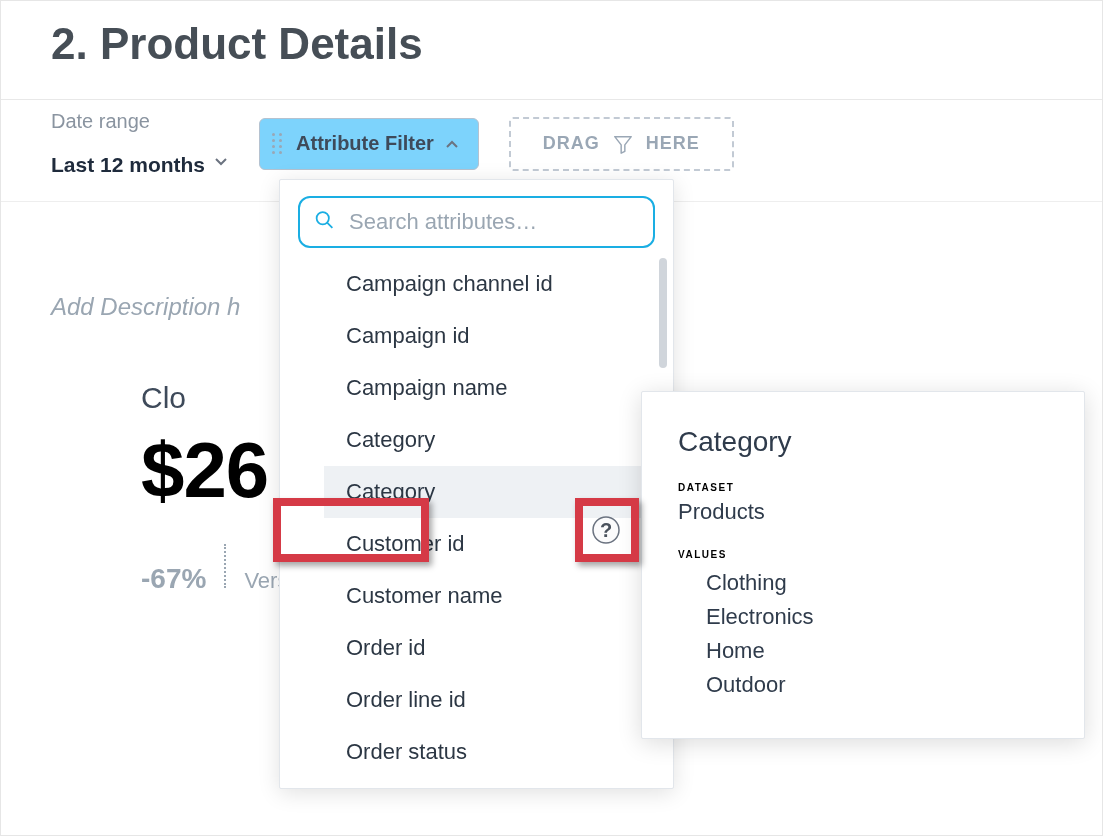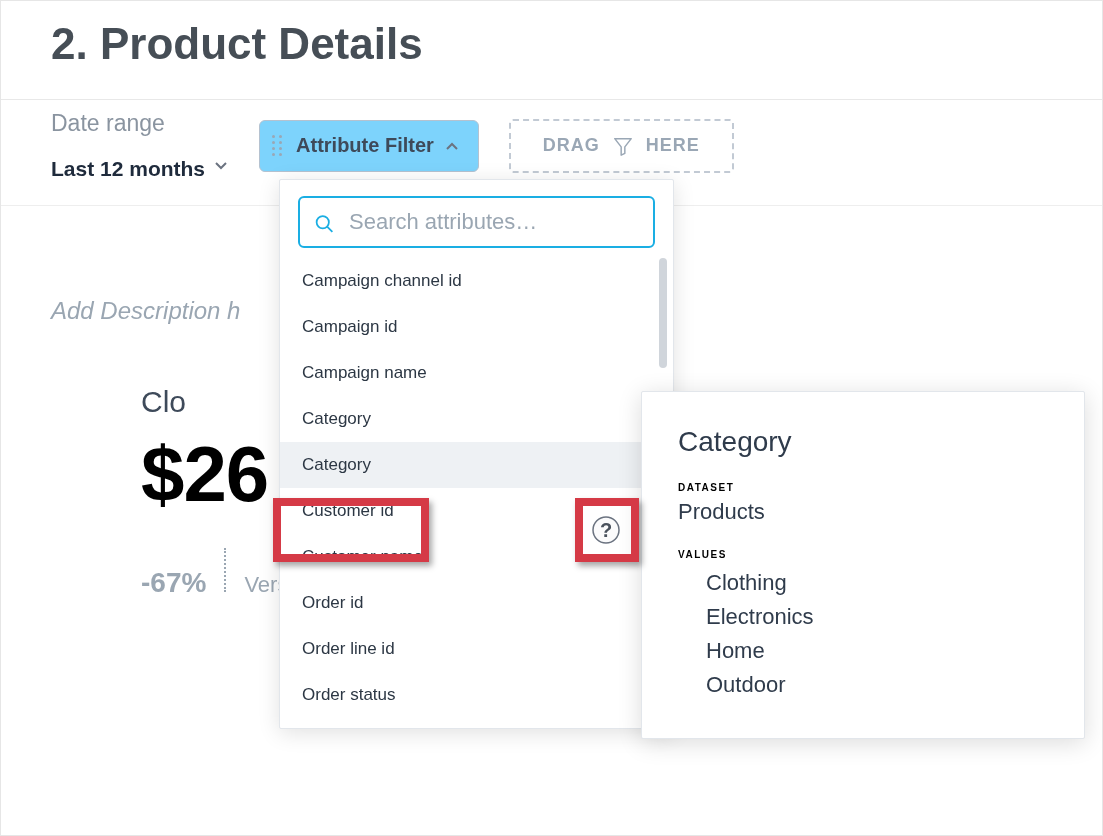--- a/index.html
+++ b/index.html
@@ -19,21 +19,21 @@
   .title-wrap { padding:18px 50px 30px 50px; border-bottom:1px solid #e8e8e8;}
   .title { font-size:44px; font-weight:700; color:#464e56; }
 
   
   .filter-bar {
     display:flex; align-items:center; gap:30px;
     padding:10px 50px 24px 50px;
     border-bottom:1px solid #eee;
     position:relative;
   }
-  .date-range .lbl { font-size:23px; color:#8a94a0; margin-bottom:20px; }
+  .date-range .lbl { font-size:20px; color:#8a94a0; margin-bottom:20px; }
   .date-range .val { font-size:21px; font-weight:700; color:#1f2b3c; display:flex; gap:8px;}
   .chev { width:16px; height:16px; }
   .chev path { stroke:#6b7380; stroke-width:2; fill:none; }
 
   .attr-filter-btn {
     display:flex; align-items:center; gap:10px;
     border:1px solid #b5c2d0;
     border-radius:6px;
     background:#7dd3fc;
     padding:12px 18px 12px 12px;
@@ -81,38 +81,39 @@
     background:#fff;
     border:1px solid #e2e6eb;
     border-radius:2px;
     box-shadow:0 4px 22px rgba(0,0,0,0.12);
     padding:16px 0 10px 0;
     z-index:10;
   }
   .search-box {
     margin:0 18px 10px 18px;
     border:2px solid #1aaee3;
-    border-radius:6px;
-    display:flex; align-items:flex-end; gap:12px;
+    border-radius:12px;
+    display:flex; align-items:flex-start; gap:12px;
     padding:10px 14px;
   }
   .search-icon { width:24px; height:24px; }
   .search-icon circle { fill:none; stroke:#1aaee3; stroke-width:2; }
   .search-icon line { stroke:#1aaee3; stroke-width:2; }
   .search-box input {
     flex:1; border:none; outline:none; font-size:22px; color:#9aa6b2;
   }
   .search-box input::placeholder { color:#9aa6b2; }
 
   .dd-list { position:relative; max-height:560px; overflow:hidden; }
   .dd-item {
-    font-size:17px; color:#2c3744;
+    font-size:22px; color:#2c3744;
     padding:13px 22px;
     cursor:pointer;
     position:relative;
+    margin-left:44px;
   }
   .dd-item.hover { background:#eef1f4; }
 
   
   .dd-scroll {
     position:absolute; right:6px; top:0; width:8px; height:110px;
     background:#d0d5db; border-radius:4px;
   }
 
   

